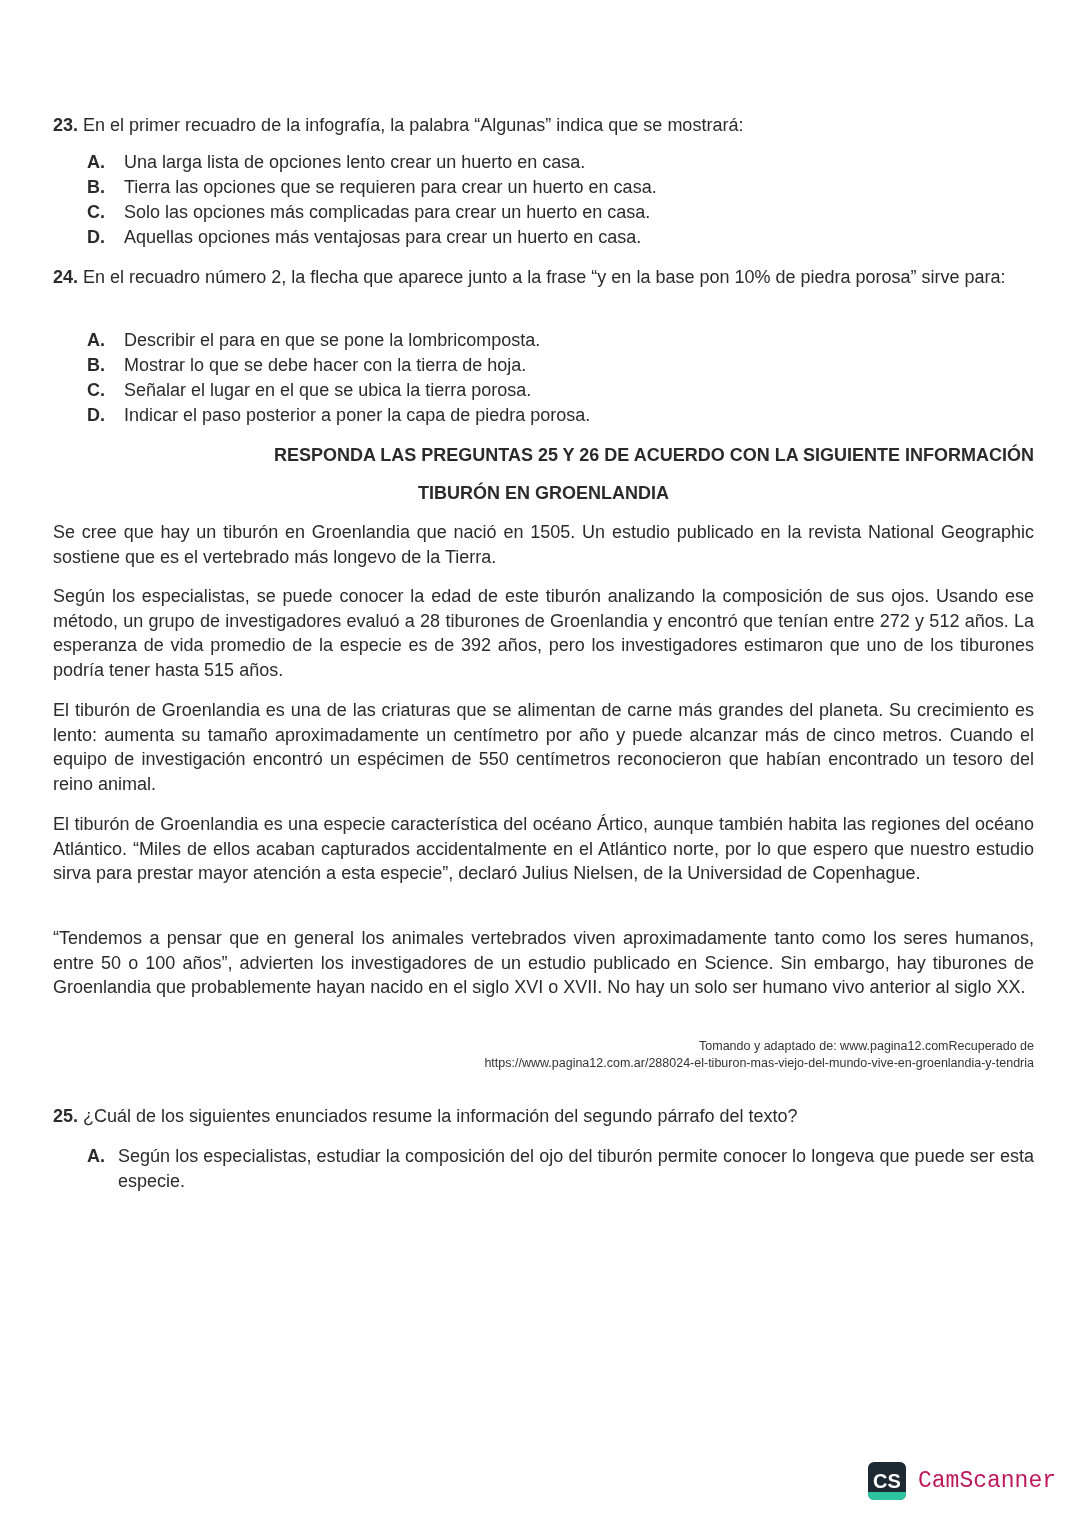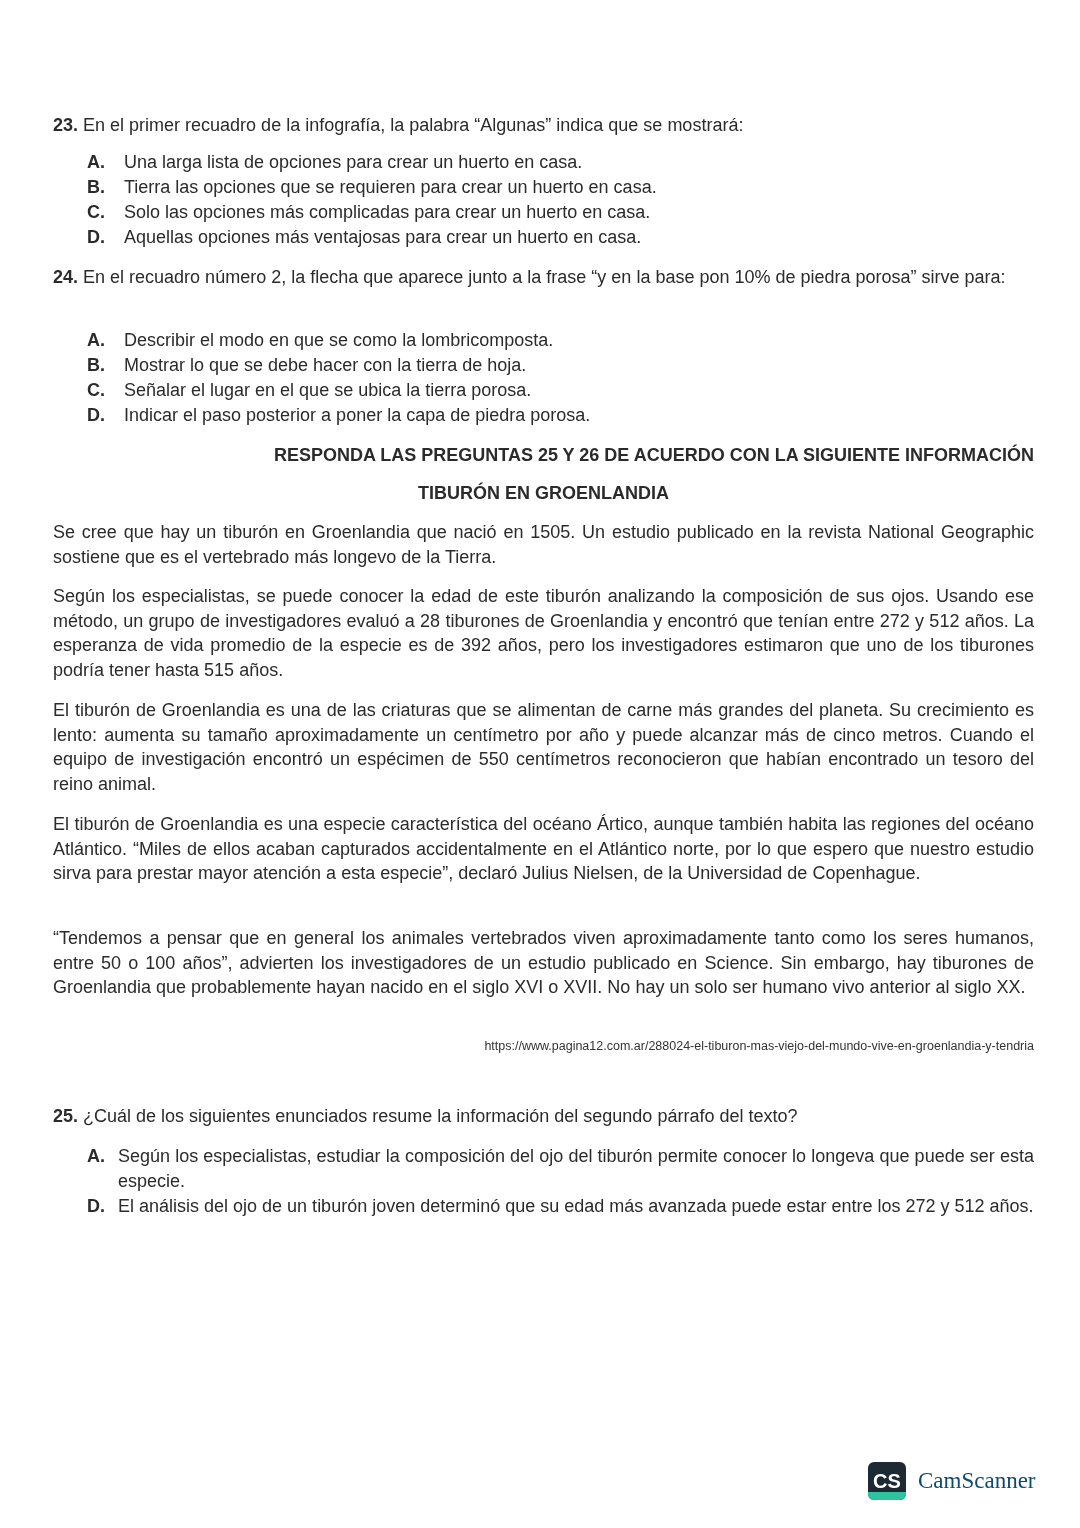--- a/index.html
+++ b/index.html
@@ -15,35 +15,35 @@
   .opt-letter { font-weight: bold; width: 37px; flex: none; }
   .opt-text { flex: 1; text-align: justify; }
   .opts.hanging .opt { display: block; text-align: justify; padding-left: 31px; text-indent: -31px; }
   .opts.hanging .opt-letter { display: inline-block; width: 31px; text-indent: 0; }
   .instruction { position: absolute; left: 0; width: 981px; text-align: center; font-weight: bold; font-size: 18px; line-height: 25px; }
   .para { position: absolute; left: 0; width: 981px; font-size: 18px; line-height: 24.6px; text-align: justify; margin: 0; }
   .source { position: absolute; right: 0; text-align: right; font-size: 12.5px; line-height: 17px; color: #333; }
   .cs-logo { position: absolute; left: 868px; top: 1462px; display: flex; align-items: center; }
   .cs-box { width: 38px; height: 38px; border-radius: 6px; background: #1e2a33; position: relative; overflow: hidden; color: #fff; font-weight: bold; font-size: 20px; display: flex; align-items: center; justify-content: center; padding-bottom: 0; box-sizing: border-box; }
   .cs-box .bar { position: absolute; left: 0; right: 0; bottom: 0; height: 8px; background: #2ec4a0; }
-  .cs-name { margin-left: 12px; font-size: 23px; color: #0c4a6e; font-family: Liberation Serif, serif; }
+  .cs-name { margin-left: 12px; font-size: 23px; color: #be185d; font-family: Liberation Mono, monospace; }
 </style>
 </head>
 <body>
 
 <div class="page">
 
   <div class="q-stem" style="top:113px;">
     <span class="q-num">23.</span>
     <span>En el primer recuadro de la infografía, la palabra “Algunas” indica que se mostrará:</span>
   </div>
   <ul class="opts" style="top:150px;">
     <li class="opt">
         <span class="opt-letter">A.</span>
-        <span class="opt-text">Una larga lista de opciones para crear un huerto en casa.</span>
+        <span class="opt-text">Una larga lista de opciones lento crear un huerto en casa.</span>
       </li>
     <li class="opt">
         <span class="opt-letter">B.</span>
         <span class="opt-text">Tierra las opciones que se requieren para crear un huerto en casa.</span>
       </li>
     <li class="opt">
         <span class="opt-letter">C.</span>
         <span class="opt-text">Solo las opciones más complicadas para crear un huerto en casa.</span>
       </li>
     <li class="opt">
@@ -52,21 +52,21 @@
       </li>
   </ul>
 
   <div class="q-stem" style="top:265px; text-align:justify;">
     <span class="q-num">24.</span>
     <span>En el recuadro número 2, la flecha que aparece junto a la frase “y en la base pon 10% de piedra porosa” sirve para:</span>
   </div>
   <ul class="opts" style="top:328px;">
     <li class="opt">
         <span class="opt-letter">A.</span>
-        <span class="opt-text">Describir el modo en que se como la lombricomposta.</span>
+        <span class="opt-text">Describir el para en que se pone la lombricomposta.</span>
       </li>
     <li class="opt">
         <span class="opt-letter">B.</span>
         <span class="opt-text">Mostrar lo que se debe hacer con la tierra de hoja.</span>
       </li>
     <li class="opt">
         <span class="opt-letter">C.</span>
         <span class="opt-text">Señalar el lugar en el que se ubica la tierra porosa.</span>
       </li>
     <li class="opt">
@@ -78,30 +78,30 @@
   <div class="instruction" style="top:443px;text-align:right;">RESPONDA LAS PREGUNTAS 25 Y 26 DE ACUERDO CON LA SIGUIENTE INFORMACIÓN</div>
   <div class="instruction" style="top:481px;">TIBURÓN EN GROENLANDIA</div>
 
   <p class="para" style="top:520px;">Se cree que hay un tiburón en Groenlandia que nació en 1505. Un estudio publicado en la revista National Geographic sostiene que es el vertebrado más longevo de la Tierra.</p>
   <p class="para" style="top:584px;">Según los especialistas, se puede conocer la edad de este tiburón analizando la composición de sus ojos. Usando ese método, un grupo de investigadores evaluó a 28 tiburones de Groenlandia y encontró que tenían entre 272 y 512 años. La esperanza de vida promedio de la especie es de 392 años, pero los investigadores estimaron que uno de los tiburones podría tener hasta 515 años.</p>
   <p class="para" style="top:698px;">El tiburón de Groenlandia es una de las criaturas que se alimentan de carne más grandes del planeta. Su crecimiento es lento: aumenta su tamaño aproximadamente un centímetro por año y puede alcanzar más de cinco metros. Cuando el equipo de investigación encontró un espécimen de 550 centímetros reconocieron que habían encontrado un tesoro del reino animal.</p>
   <p class="para" style="top:812px;">El tiburón de Groenlandia es una especie característica del océano Ártico, aunque también habita las regiones del océano Atlántico. “Miles de ellos acaban capturados accidentalmente en el Atlántico norte, por lo que espero que nuestro estudio sirva para prestar mayor atención a esta especie”, declaró Julius Nielsen, de la Universidad de Copenhague.</p>
   <p class="para" style="top:926px;">“Tendemos a pensar que en general los animales vertebrados viven aproximadamente tanto como los seres humanos, entre 50 o 100 años”, advierten los investigadores de un estudio publicado en Science. Sin embargo, hay tiburones de Groenlandia que probablemente hayan nacido en el siglo XVI o XVII. No hay un solo ser humano vivo anterior al siglo XX.</p>
 
   <div class="source" style="top:1038px;">
+    <div>Tomando y adaptado de: www.pagina12.comRecuperado de</div>
     <div>https://www.pagina12.com.ar/288024-el-tiburon-mas-viejo-del-mundo-vive-en-groenlandia-y-tendria</div>
   </div>
 
   <div class="q-stem" style="top:1104px;">
     <span class="q-num">25.</span>
     <span>¿Cuál de los siguientes enunciados resume la información del segundo párrafo del texto?</span>
   </div>
   <ul class="opts hanging" style="top:1144px;">
     <li class="opt"><span class="opt-letter">A.</span><span>Según los especialistas, estudiar la composición del ojo del tiburón permite conocer lo longeva que puede ser esta especie.</span></li>
-    <li class="opt"><span class="opt-letter">D.</span><span>El análisis del ojo de un tiburón joven determinó que su edad más avanzada puede estar entre los 272 y 512 años.</span></li>
   </ul>
 </div>
 
 <div class="cs-logo">
   <div class="cs-box">
     <span>CS</span>
     <div class="bar"></div>
   </div>
   <span class="cs-name">CamScanner</span>
 </div>

